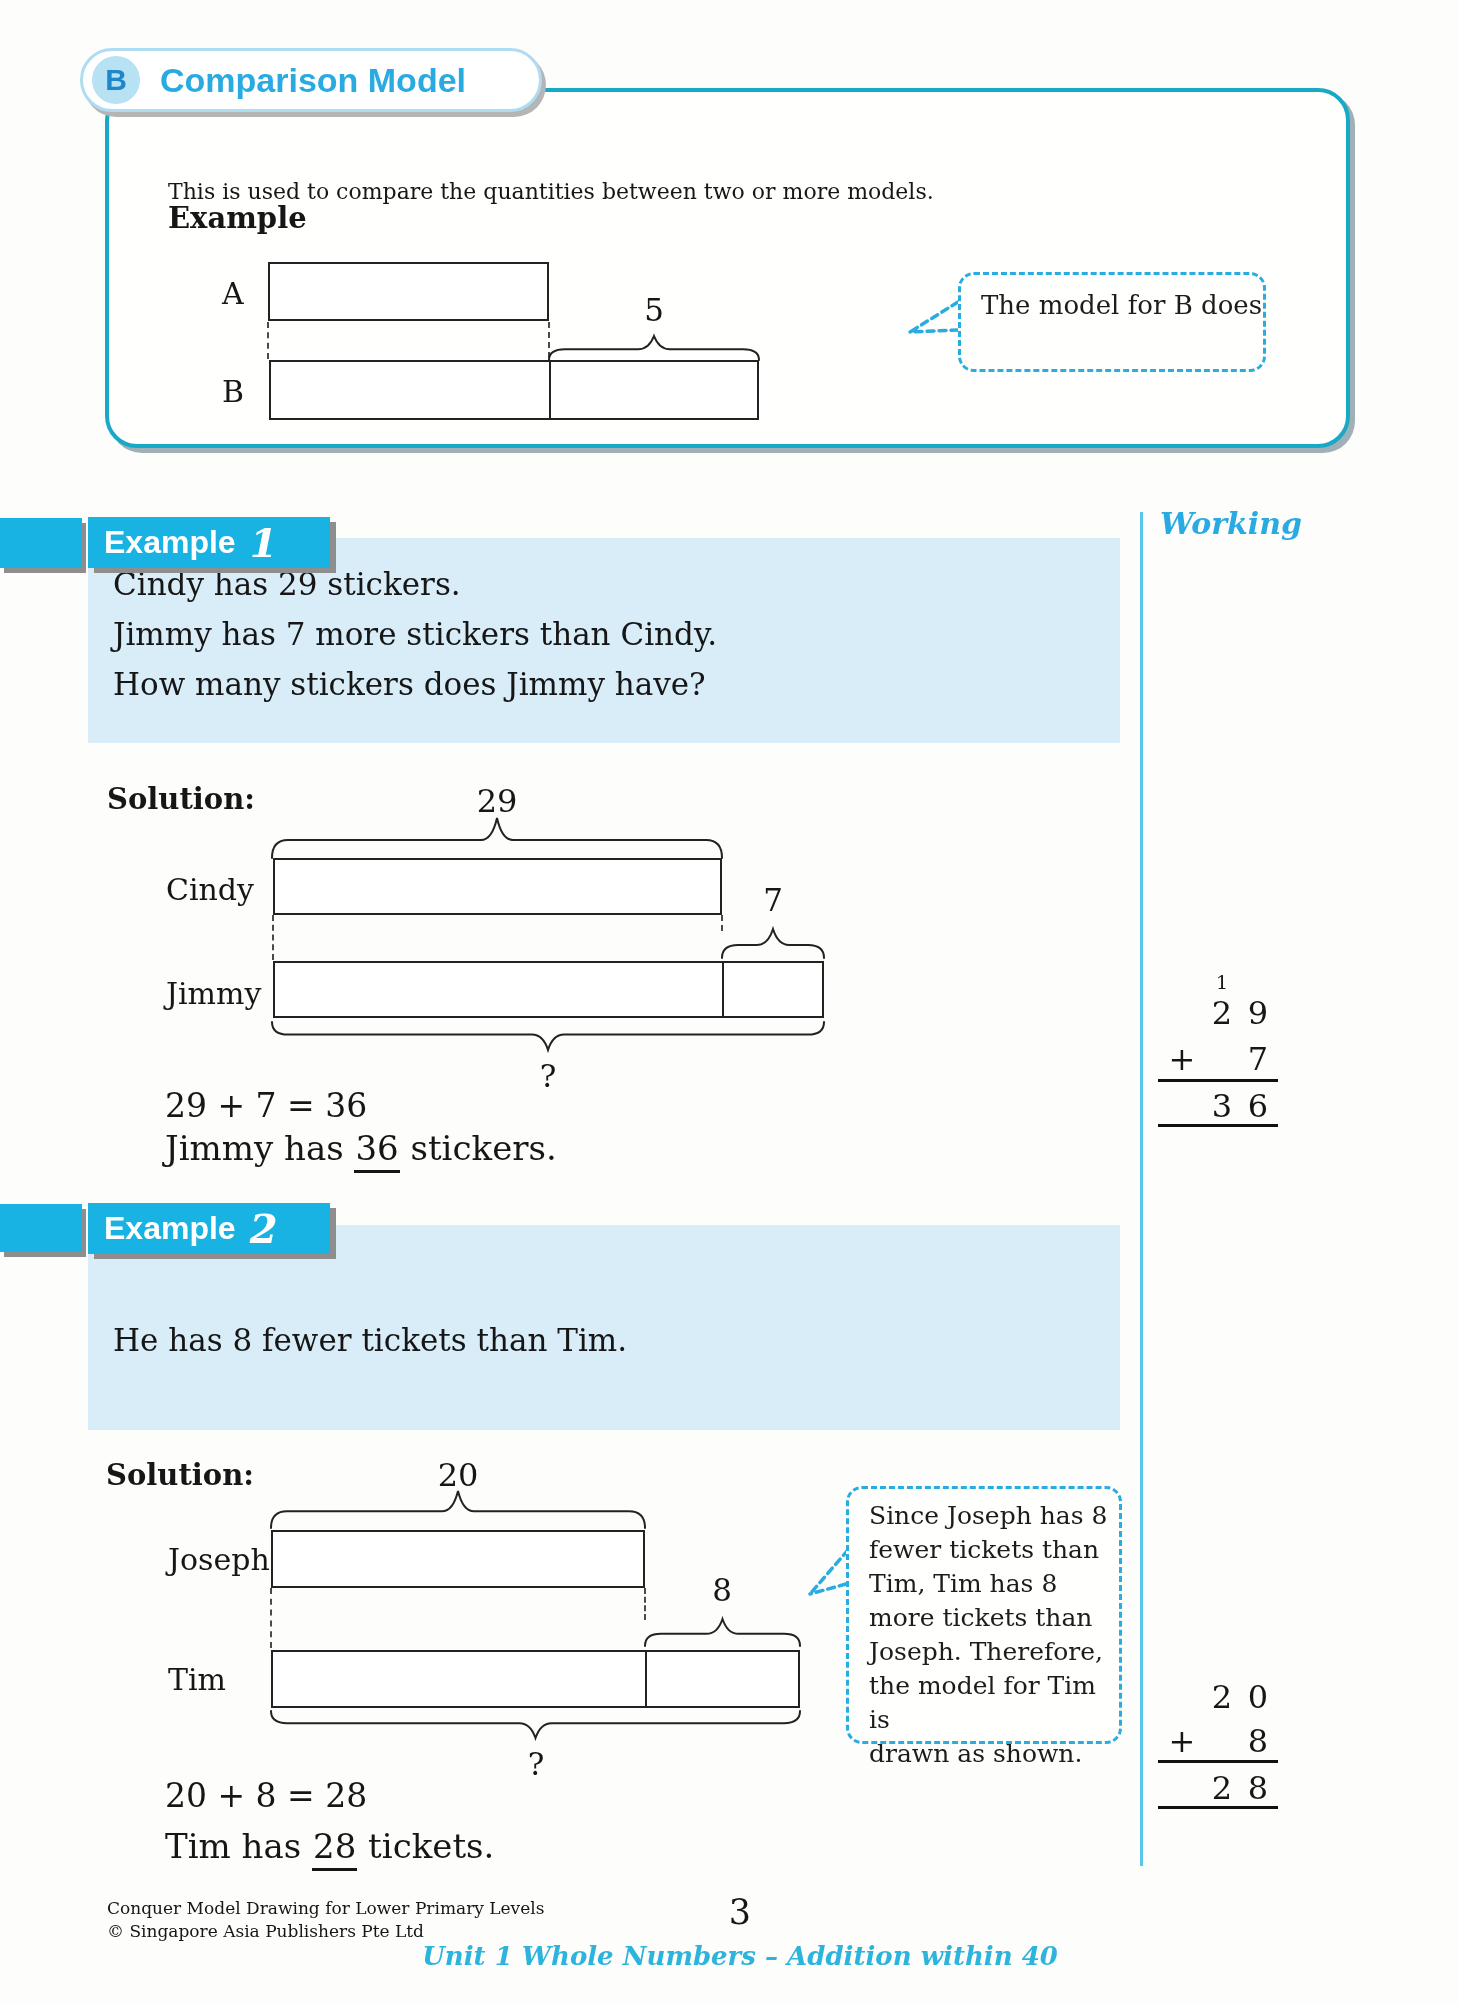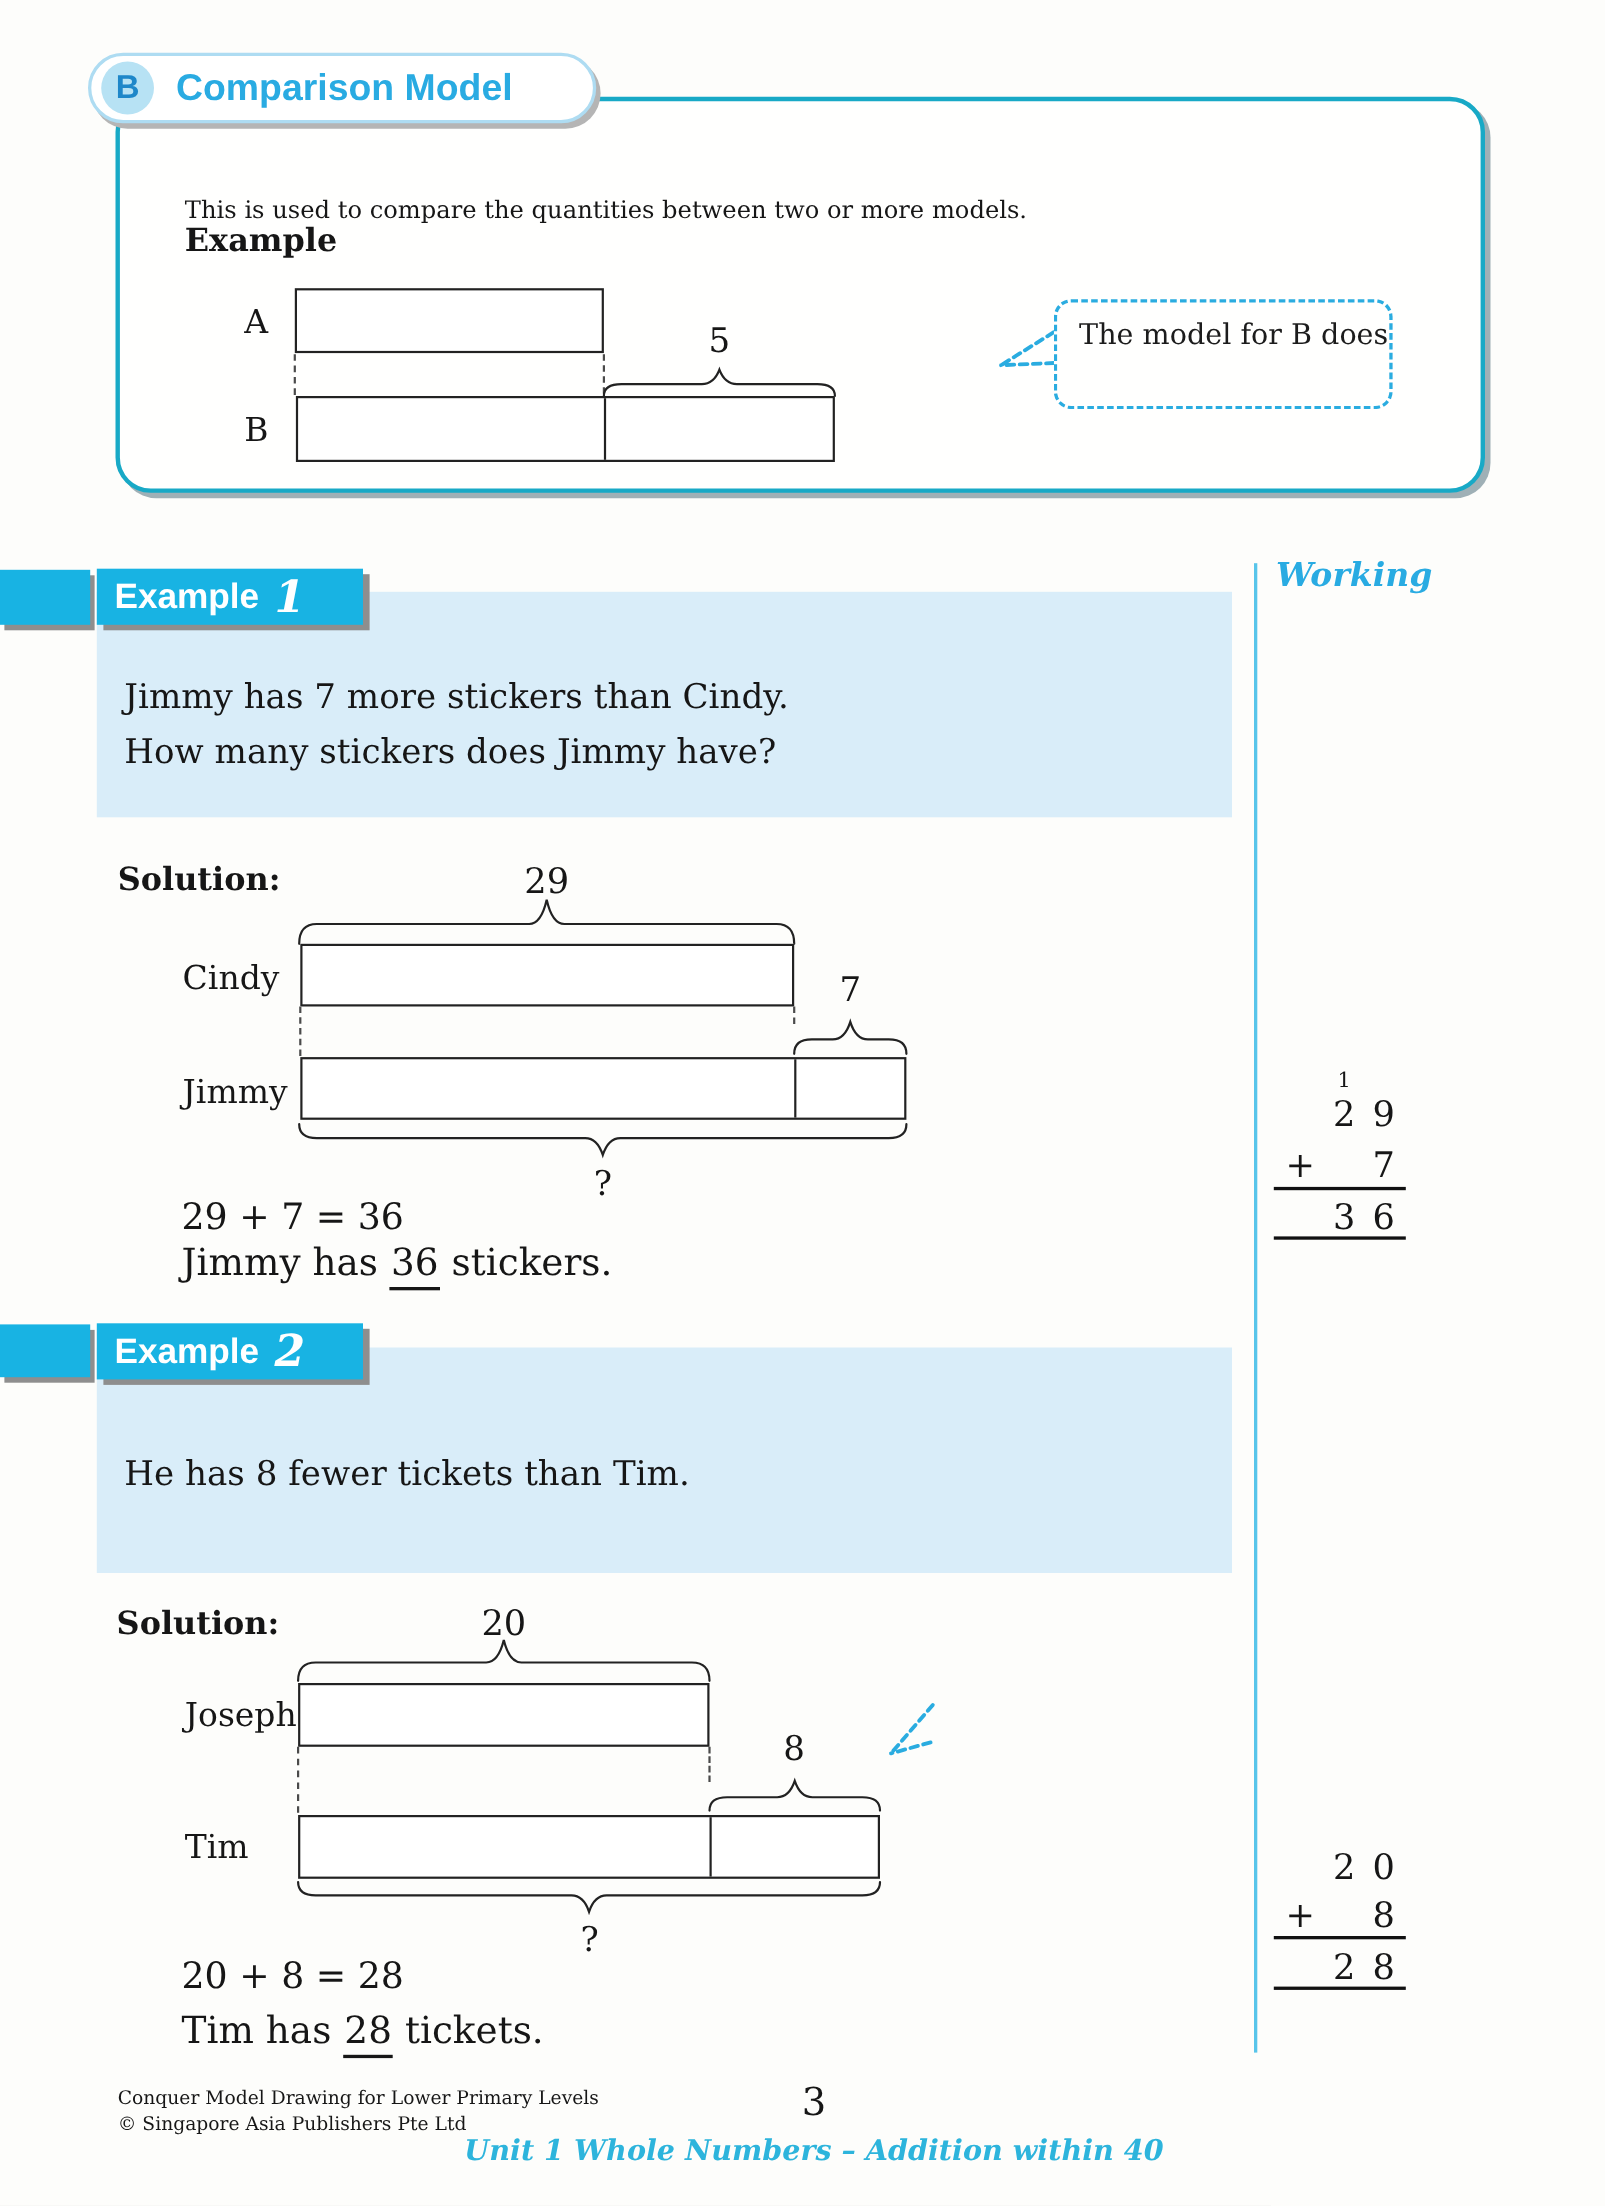--- a/index.html
+++ b/index.html
@@ -117,20 +117,21 @@
 
   <div class="working-title">Working</div>
   <div class="col-divider"></div>
 
   <div class="edge-strip" style="top:518px; height:50px;"></div>
   <div class="ex-header" style="top:517px;">
     <span class="ex-word">Example</span>
     <span class="ex-num">1</span>
   </div>
   <div class="panel" style="top:538px;"></div>
+  <div class="problem-line" style="top:566px;">Cindy has 29 stickers.</div>
   <div class="problem-line" style="top:616px;">Jimmy has 7 more stickers than Cindy.</div>
   <div class="problem-line" style="top:666px;">How many stickers does Jimmy have?</div>
 
   <div class="solution-label" style="left:107px; top:782px;">Solution:</div>
 
   <div class="blabel" style="left:467px; top:782px; width:60px; font-size:32px;">29</div>
   <svg class="brace" style="left:272px; top:818px;" width="450" height="40" viewBox="0 0 450 40">
       <path d="M0 40 Q0 22 16 22 L209 22 Q220 22 225 0 Q230 22 241 22 L434 22 Q450 22 450 40" fill="none" stroke="#222" stroke-width="2" stroke-linecap="round"></path>
     </svg>
   <div class="dlabel" style="left:166px; top:872px;">Cindy</div>
@@ -190,20 +191,29 @@
     <div class="divider" style="left:372px;"></div>
   </div>
   <svg class="brace" style="left:271px; top:1711px;" width="529" height="27" viewBox="0 0 529 27">
       <path d="M0 0 Q0 12.15 16 12.15 L248.5 12.15 Q259.5 12.15 264.5 27 Q269.5 12.15 280.5 12.15 L513 12.15 Q529 12.15 529 0" fill="none" stroke="#222" stroke-width="2" stroke-linecap="round"></path>
     </svg>
   <div class="blabel" style="left:516px; top:1746px; width:40px;">?</div>
 
   <svg class="callout-tail" style="left:798px; top:1538px;" width="54" height="64">
     <path d="M50 12 L12 56 M48 46 L12 56" fill="none" stroke="#2aace0" stroke-width="3.5" stroke-dasharray="7 5" stroke-linecap="round"></path>
   </svg>
+  <div class="callout" style="left:846px; top:1486px; width:276px; height:258px; padding:10px 0 0 20px; font-size:25px; line-height:34px;">
+    <div>Since Joseph has 8</div>
+    <div>fewer tickets than</div>
+    <div>Tim, Tim has 8</div>
+    <div>more tickets than</div>
+    <div>Joseph. Therefore,</div>
+    <div>the model for Tim is</div>
+    <div>drawn as shown.</div>
+  </div>
 
   <div class="equation" style="left:165px; top:1776px;">20 + 8 = 28</div>
   <div class="answer" style="left:165px; top:1826px;"><span>Tim has </span><span class="u">28</span><span> tickets.</span></div>
 
   <div class="wdigit" style="left:1204px; top:1678px;">2</div>
   <div class="wdigit" style="left:1240px; top:1678px;">0</div>
   <div class="wdigit" style="left:1164px; top:1722px;">+</div>
   <div class="wdigit" style="left:1240px; top:1722px;">8</div>
   <div class="wline" style="top:1760px;"></div>
   <div class="wdigit" style="left:1204px; top:1769px;">2</div>

